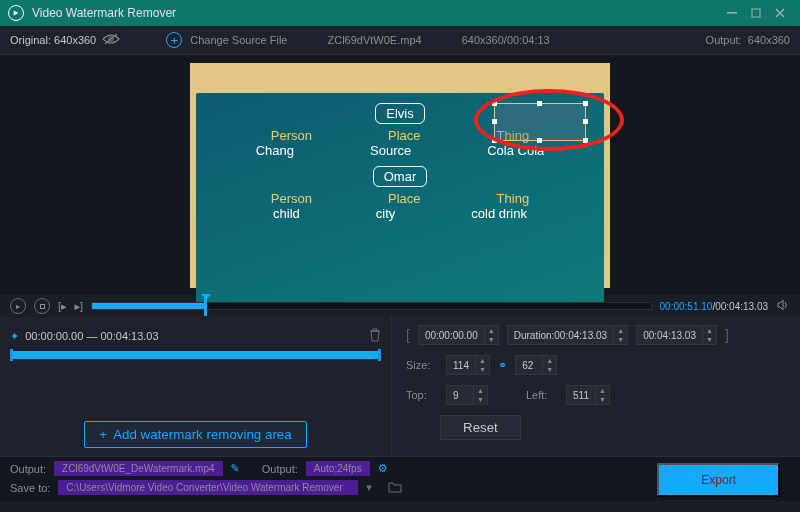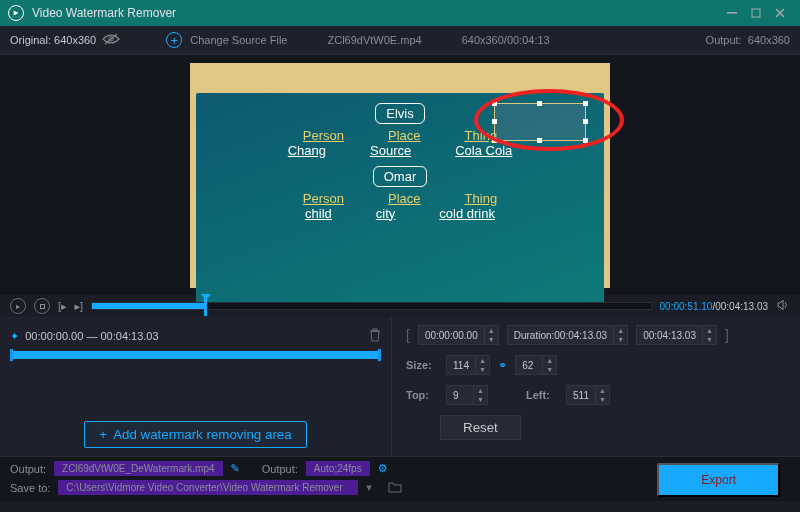--- a/index.html
+++ b/index.html
@@ -17,21 +17,21 @@
 .header .mid { display: flex; align-items: center; margin-left: 40px; gap: 40px; color: #8a8d95; }
 .header .plus-icon { width: 16px; height: 16px; border: 1.5px solid #17a8ff; border-radius: 50%; color: #17a8ff; display: flex; align-items: center; justify-content: center; margin-right: 8px; font-size: 13px; line-height: 1; }
 .header .change-src { color: #8a8d95; }
 .header .spacer { flex: 1; }
 .header .out-label { color: #8a8d95; }
 
 .preview-zone { height: 240px; display: flex; align-items: center; justify-content: center; background: #14161d; }
 .preview { width: 420px; height: 225px; background: #e0c884; padding: 6px; position: relative; }
 .board { width: 100%; height: 100%; background: linear-gradient(160deg, #0c5a70 0%, #0e7a78 100%); border-radius: 2px; position: relative; font-family: Georgia, serif; color: #fff; margin-top: 24px; }
 .pill { border: 1.5px solid #fff; border-radius: 6px; padding: 2px 10px; font-size: 13px; display: inline-block; }
-.row { display: flex; justify-content: center; gap: 44px; font-size: 13px; text-decoration: underline; }
+.row { display: flex; justify-content: center; gap: 76px; font-size: 13px; }
 .yellow { color: #e8d16a; }
 .board-inner { padding-top: 6px; }
 .board-c { text-align: center; margin: 4px 0; }
 
 .sel-box { position: absolute; top: 10px; right: 18px; width: 92px; height: 38px; border: 1.5px solid #e0c884; background: rgba(100,120,140,.35); }
 .sel-box .h { width: 5px; height: 5px; background: #fff; position: absolute; }
 .sel-box .h.tl { left: -3px; top: -3px; } .sel-box .h.tm { left: 50%; margin-left: -3px; top: -3px; }
 .sel-box .h.tr { right: -3px; top: -3px; } .sel-box .h.ml { left: -3px; top: 50%; margin-top: -3px; }
 .sel-box .h.mr { right: -3px; top: 50%; margin-top: -3px; } .sel-box .h.bl { left: -3px; bottom: -3px; }
 .sel-box .h.bm { left: 50%; margin-left: -3px; bottom: -3px; } .sel-box .h.br { right: -3px; bottom: -3px; }
@@ -59,21 +59,21 @@
 .add-area { margin-top: 62px; align-self: center; border: 1px solid #17a8ff; color: #17a8ff; background: #1f2836; padding: 5px 14px; display: flex; align-items: center; gap: 6px; border-radius: 2px; }
 
 .seg-right { flex: 1; padding: 8px 14px; display: flex; flex-direction: column; gap: 10px; }
 .field-row { display: flex; align-items: center; gap: 8px; }
 .bracket { color: #5a5d65; font-size: 14px; }
 .spin { display: flex; align-items: center; background: #262a35; border: 1px solid #33363f; height: 20px; }
 .spin .val { padding: 0 6px; font-size: 10px; color: #c5c8cf; min-width: 52px; }
 .spin.small .val { min-width: 26px; }
 .spin .arrows { width: 14px; display: flex; flex-direction: column; border-left: 1px solid #33363f; }
 .spin .arrows span { height: 9px; font-size: 7px; color: #888; display: flex; align-items: center; justify-content: center; }
-.lbl { color: #8a8d95; min-width: 32px; font-weight: bold; }
+.lbl { color: #8a8d95; min-width: 32px; }
 .link-ic { color: #17a8ff; }
 .reset { background: #262a35; border: 1px solid #33363f; color: #c5c8cf; padding: 4px 22px; margin-left: 34px; }
 
 .footer { background: #14161d; padding: 4px 10px 6px 10px; display: flex; flex-direction: column; gap: 4px; border-top: 1px solid #2a2d36; position: relative; }
 .frow { display: flex; align-items: center; gap: 8px; }
 .fval { background: #4c1d95; padding: 2px 8px; color: #8a8d95; font-size: 10px; }
 .gear { color: #17a8ff; }
 .export { position: absolute; right: 20px; top: 6px; background: #17a8ff; color: #7f1d1d; padding: 8px 42px; border-radius: 2px; font-size: 12px; }
 .edit-ic { color: #17a8ff; }
 .flabel { color: #8a8d95; }

